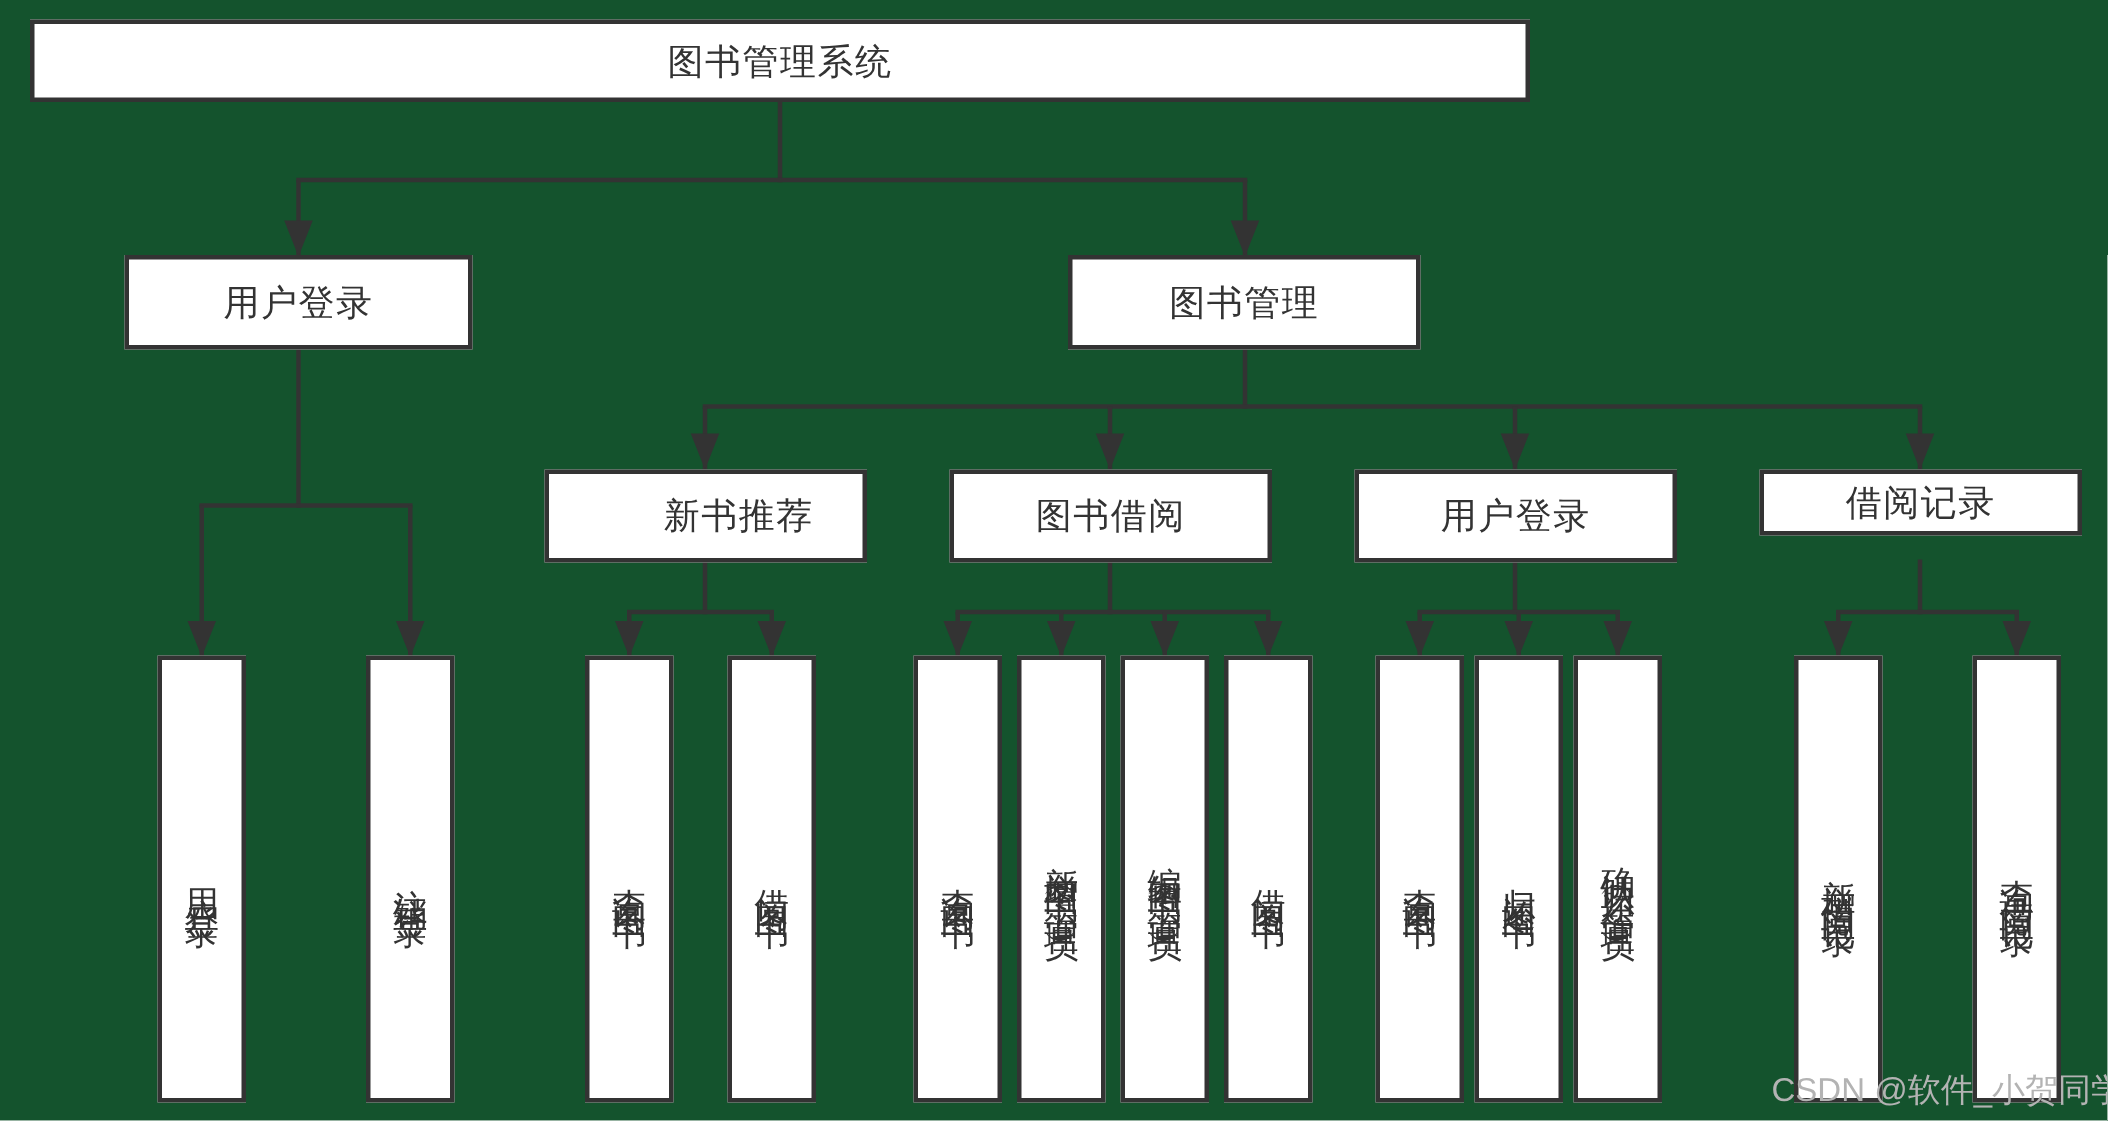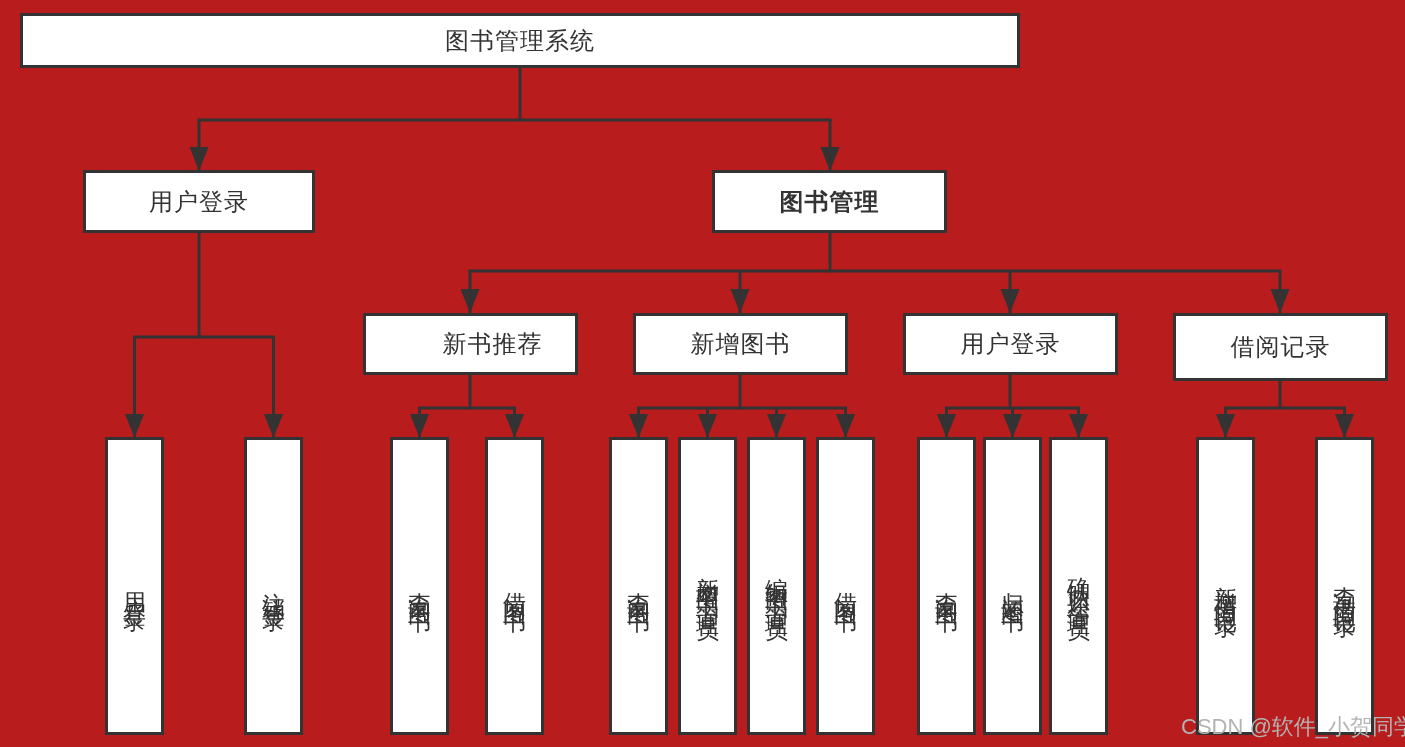--- a/index.html
+++ b/index.html
@@ -5,21 +5,21 @@
   html, body {
     margin: 0;
     padding: 0;
     background: #ffffff;
     font-family: "Liberation Sans", "DejaVu Sans", sans-serif;
   }
   .stage {
     position: relative;
     width: 1405px;
     height: 747px;
-    background: #b91c1c;
+    background: #14532d;
     overflow: hidden;
   }
   .connectors {
     position: absolute;
     left: 0;
     top: 0;
     z-index: 1;
   }
   .node {
     position: absolute;
@@ -113,34 +113,34 @@
     </g>
   </svg>
 
   <div class="node" style="left:20px; top:13px; width:1000px; height:55px;">
     <span class="hlabel">图书管理系统</span>
   </div>
 
   <div class="node" style="left:83px; top:170px; width:232px; height:63px;">
     <span class="hlabel">用户登录</span>
   </div>
-  <div class="node" style="left:712px; top:170px; width:235px; height:63px;font-weight:bold;">
+  <div class="node" style="left:712px; top:170px; width:235px; height:63px;">
     <span class="hlabel">图书管理</span>
   </div>
 
   <div class="node" style="left:363px; top:313px; width:215px; height:62px;padding-left:44px;">
     <span class="hlabel">新书推荐</span>
   </div>
   <div class="node" style="left:633px; top:313px; width:215px; height:62px;">
-    <span class="hlabel">新增图书</span>
+    <span class="hlabel">图书借阅</span>
   </div>
   <div class="node" style="left:903px; top:313px; width:215px; height:62px;">
     <span class="hlabel">用户登录</span>
   </div>
-  <div class="node" style="left:1173px; top:313px; width:215px; height:68px;">
+  <div class="node" style="left:1173px; top:313px; width:215px; height:44px;">
     <span class="hlabel">借阅记录</span>
   </div>
 
   <div class="node vnode" style="left:105px; top:437px; width:59px; height:298px;">
     <span class="vlabel">用户登录</span>
   </div>
   <div class="node vnode" style="left:244px; top:437px; width:59px; height:298px;">
     <span class="vlabel">注销登录</span>
   </div>
 

